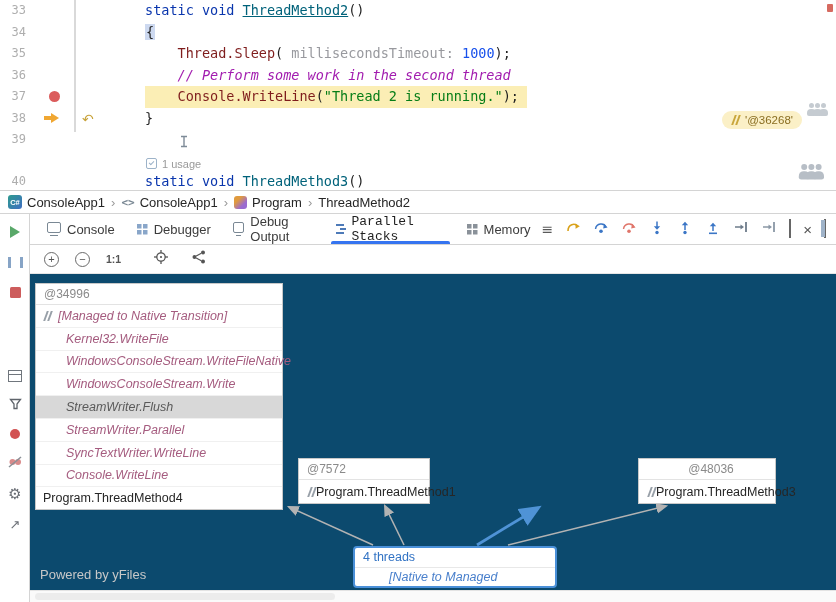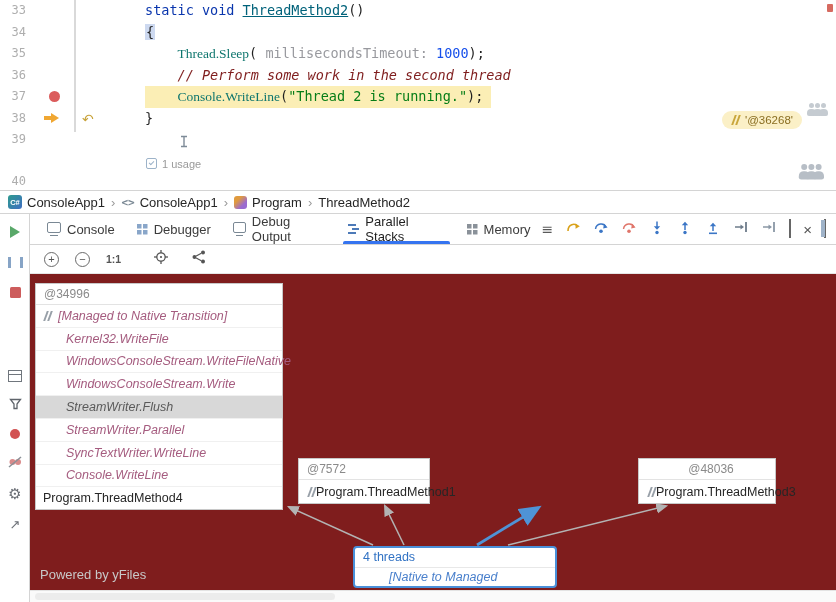--- a/index.html
+++ b/index.html
@@ -9,22 +9,22 @@
   
   .editor{position:absolute;left:0;top:0;width:836px;height:190px;background:#fff;overflow:hidden;
           font-family:"DejaVu Sans Mono",monospace;font-size:13.5px;color:#1f1f1f;}
   .gutter-frame-line{position:absolute;left:74px;top:0;width:2px;height:132px;background:#d9d9d9;}
   .eline{position:relative;height:21.5px;line-height:21.5px;white-space:pre;}
   .lnum{position:absolute;left:0;top:0;width:26px;text-align:right;color:#aeaeae;font-size:12px;}
   .codetext{position:absolute;left:145px;top:0;}
   .kw{color:#0a36ad;}
   .mname{color:#00627a;}
   .und{text-decoration:underline;}
-  .call{color:#0f766e;font-family:Liberation Serif, serif;}
-  .comment{color:#7f1d1d;font-style:italic;}
+  .call{color:#7f1d1d;}
+  .comment{color:#a21caf;font-style:italic;}
   .str{color:#067d17;}
   .numlit{color:#1750eb;}
   .hint{color:#98999e;}
   .plain{color:#1f1f1f;}
   .hl-exec .codetext{background:#fbeeb5;display:inline-block;padding-right:8px;}
   .brace-hl{background:#cdd9f0;padding:0 1px;}
 
   .bp-dot{position:absolute;left:49px;top:5px;width:11px;height:11px;border-radius:50%;background:#db5c5c;}
   .execarrow{position:absolute;left:44px;top:5px;width:15px;height:11px;}
   .execarrow::before{content:"";position:absolute;left:0;top:3.5px;width:7px;height:4px;background:#f0a732;}
@@ -75,21 +75,21 @@
   .i-pause{width:9px;height:11px;border-left:3px solid #87a4c6;border-right:3px solid #87a4c6;}
   .i-stop{width:11px;height:11px;background:#cd5c5c;border-radius:1.5px;}
   .i-layout{width:12px;height:10px;border:1.4px solid #70767d;
             background:linear-gradient(#70767d,#70767d) 0 2.5px/12px 1.2px no-repeat;}
   .i-bpdot{width:10px;height:10px;border-radius:50%;background:#d25252;}
   .txtico{font-family:"DejaVu Sans",sans-serif;color:#6a6e75;}
 
   .twtabs{position:absolute;left:30px;top:214px;width:806px;height:31px;box-sizing:border-box;background:#fff;
           border-bottom:1px solid #d4d4d4;display:flex;align-items:stretch;padding-left:6px;}
   .tab{display:flex;align-items:center;gap:6px;padding:0 11px;font-size:13px;color:#3c3c3c;position:relative;}
-  .tab.active{color:#1f1f1f;}
+  .tab.active{color:#1f1f1f;font-family:Liberation Mono, monospace;}
   .tab.active::after{content:"";position:absolute;left:6px;right:6px;bottom:0;height:3px;background:#3574f0;border-radius:2px 2px 0 0;}
   .i-mon{width:12px;height:9px;border:1.3px solid #7a8894;border-radius:2px;position:relative;margin-top:-3px;}
   .i-mon::after{content:"";position:absolute;left:2px;right:2px;bottom:-4px;height:1.5px;background:#7a8894;}
   .i-grid2{width:11px;height:11px;background:
      linear-gradient(#89a6c9,#89a6c9) 0 0/4.5px 4.5px no-repeat,
      linear-gradient(#89a6c9,#89a6c9) 6.5px 0/4.5px 4.5px no-repeat,
      linear-gradient(#89a6c9,#89a6c9) 0 6.5px/4.5px 4.5px no-repeat,
      linear-gradient(#89a6c9,#89a6c9) 6.5px 6.5px/4.5px 4.5px no-repeat;}
   .i-grid2.gray{background:
      linear-gradient(#8a9199,#8a9199) 0 0/4.5px 4.5px no-repeat,
@@ -116,21 +116,21 @@
            justify-content:center;font-size:11px;color:#555;line-height:1;box-sizing:border-box;}
   .oneone{font-size:10.5px;font-weight:bold;color:#555;}
   .i-fit{width:12px;height:12px;position:relative;background:
      linear-gradient(#666,#666) 0 0/4px 1.3px no-repeat,    linear-gradient(#666,#666) 0 0/1.3px 4px no-repeat,
      linear-gradient(#666,#666) 100% 0/4px 1.3px no-repeat, linear-gradient(#666,#666) 100% 0/1.3px 4px no-repeat,
      linear-gradient(#666,#666) 0 100%/4px 1.3px no-repeat,  linear-gradient(#666,#666) 0 100%/1.3px 4px no-repeat,
      linear-gradient(#666,#666) 100% 100%/4px 1.3px no-repeat,linear-gradient(#666,#666) 100% 100%/1.3px 4px no-repeat,
      linear-gradient(#666,#666) 50% 50%/4px 4px no-repeat;}
 
   
-  .graph{position:absolute;left:30px;top:274px;width:806px;height:316px;background:#7f1d1d;overflow:hidden;}
+  .graph{position:absolute;left:30px;top:274px;width:806px;height:316px;background:#0c4a6e;overflow:hidden;}
   .arrowlayer{position:absolute;left:0;top:0;}
   .sbox{position:absolute;background:#fff;border:1px solid #c8c8c8;font-size:12.5px;box-sizing:border-box;}
   .sbhead{height:20px;line-height:20px;padding-left:8px;color:#8a8a8a;font-size:12px;border-bottom:1px solid #e3e3e3;}
   .frow{height:21.8px;display:flex;align-items:center;padding-left:7px;gap:6px;border-bottom:1px solid #f0f0f0;}
   .frow:last-child{border-bottom:none;}
   .frow.ext{color:#a55c7f;font-style:italic;}
   .frow.sel{background:#d8d8d8;color:#5a5a5a;}
   .frow.user{color:#262626;}
   .frow.ind{padding-left:30px;}
   .tbox-row{height:23px;display:flex;align-items:center;padding-left:8px;color:#262626;}
@@ -195,20 +195,21 @@
       <span class="lnum">39</span>
     </div>
 
     <div class="usage-row">
       <span class="usage-ic"></span>
       <span>1 usage</span>
     </div>
 
     <div class="eline">
       <span class="lnum">40</span>
+      <span class="codetext"><span class="kw">static void </span><span class="mname">ThreadMethod3</span><span class="plain">()</span></span>
     </div>
 
     <div class="thread-badge">
       <span class="fico amber"></span>
       <span>'@36268'</span>
     </div>
 
     <div class="cluster" style="right:8px;top:103px;">
       <span class="person"></span>
       <span class="person"></span>

